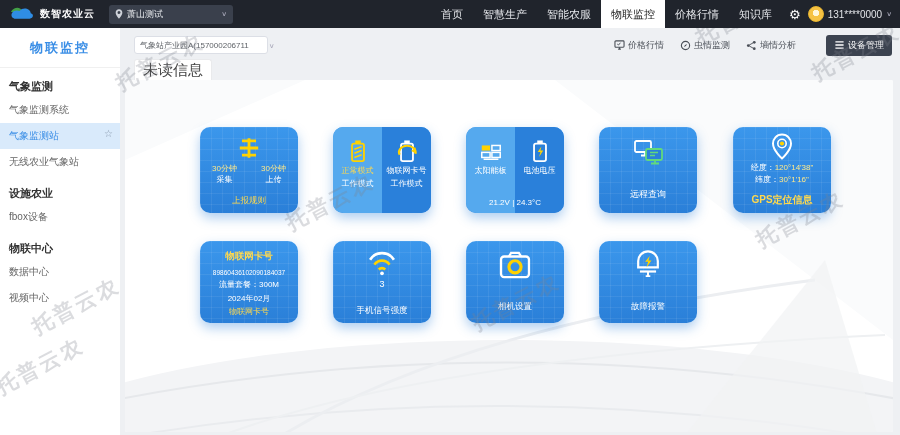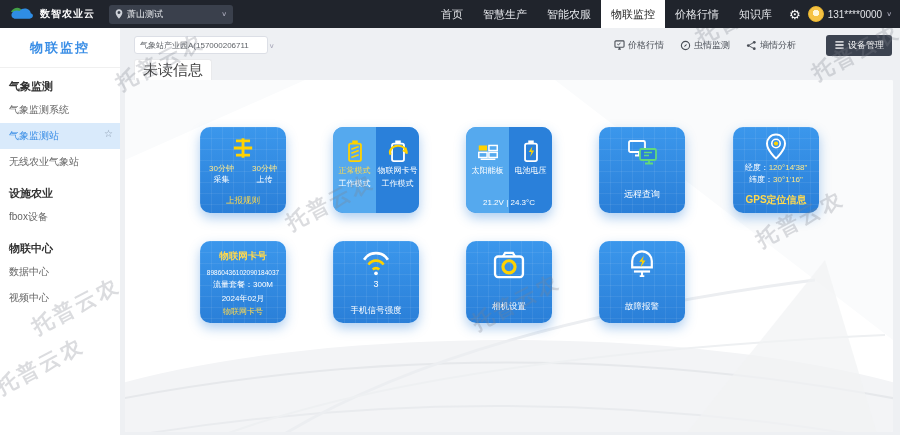--- a/index.html
+++ b/index.html
@@ -51,21 +51,21 @@
   .msg-tab { position:absolute; top:31px; left:14px; min-width:52px; height:21px; background:#fff;
              border:1px solid #e9eaec; border-bottom:none; border-radius:3px 3px 0 0;
              font-size:15px; color:#444; display:flex; align-items:center; justify-content:center;
              padding:0 8px; z-index:6; }
 
   .panel { position:absolute; top:52px; left:5px; width:768px; bottom:3px; background:#fff;
            border-radius:2px; overflow:hidden; z-index:5; }
   .panel-bg { position:absolute; inset:0; }
 
   
-  .card { position:absolute; width:86px; border-radius:10px; color:#fff;
+  .card { position:absolute; width:98px; border-radius:10px; color:#fff;
           background:linear-gradient(180deg,#3b97ec,#2a7fd8);
           box-shadow:0 5px 12px rgba(42,127,216,.38); cursor:pointer; overflow:hidden; }
   .card::before { content:""; position:absolute; inset:0; border-radius:10px; pointer-events:none;
           background-image:linear-gradient(rgba(255,255,255,.07) 1px,transparent 1px),
                            linear-gradient(90deg,rgba(255,255,255,.07) 1px,transparent 1px);
           background-size:11px 11px; }
   .row1 { top:47px; height:86px; }
   .row2 { top:161px; height:82px; }
   .c1 { left:75px; }  .c2 { left:208px; } .c3 { left:341px; }
   .c4 { left:474px; } .c5 { left:608px; }

